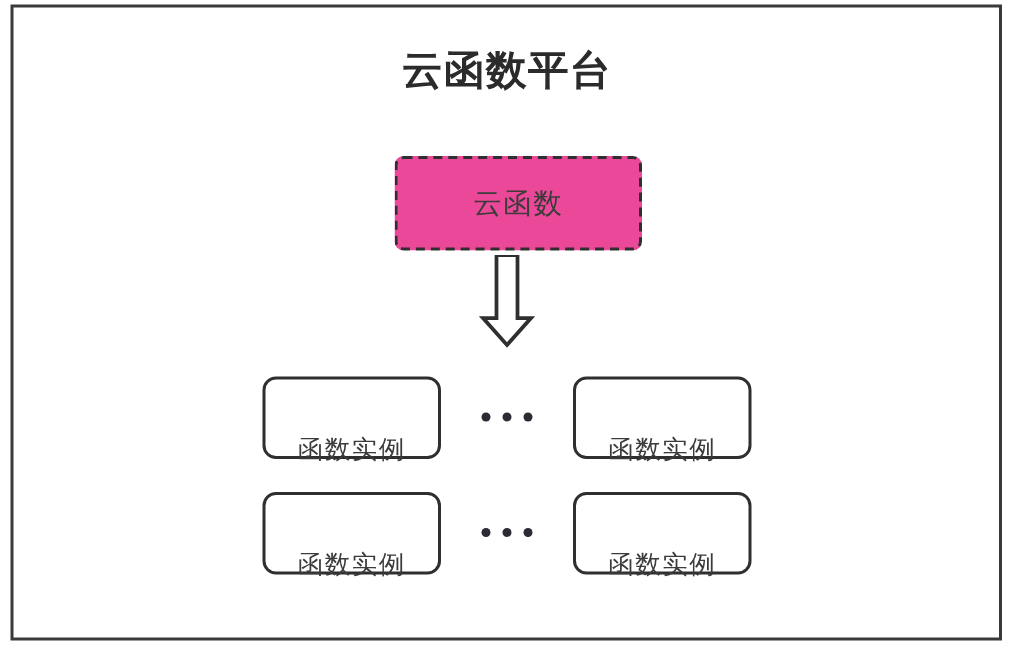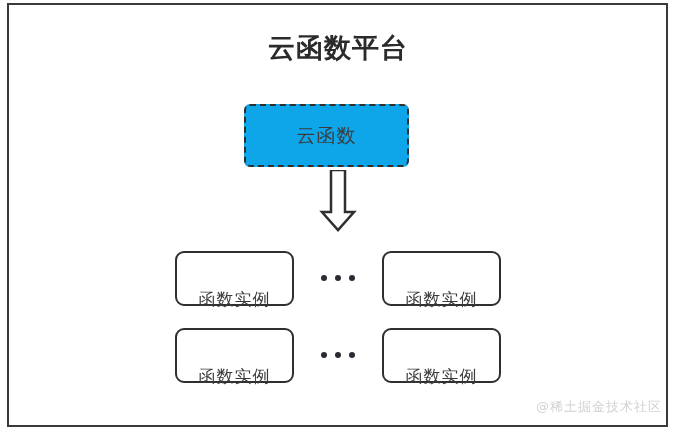--- a/index.html
+++ b/index.html
@@ -44,28 +44,28 @@
     font-weight: bold;
     color: #2b2b2b;
     letter-spacing: 1px;
     line-height: 36px;
     white-space: nowrap;
   }
 
   
   .function-box {
     position: absolute;
-    left: 244px;
+    left: 263px;
     top: 104px;
     width: 165px;
     height: 63px;
     box-sizing: border-box;
     border: 2.5px dashed #2f2f2f;
     border-radius: 6px;
-    background: #0ea5e9;
+    background: #ec4899;
     display: flex;
     align-items: center;
     justify-content: center;
   }
   .function-box-label {
     font-size: 19px;
     color: #3b3b3b;
     letter-spacing: 1px;
     white-space: nowrap;
   }
@@ -178,15 +178,14 @@
     <div class="ellipsis">
       <span class="dot"></span>
       <span class="dot"></span>
       <span class="dot"></span>
     </div>
     <div class="instance-box">
       <span class="instance-label">函数实例</span>
     </div>
   </div>
 
-  <div class="watermark">@稀土掘金技术社区</div>
 
 </div>
 
 </body></html>

